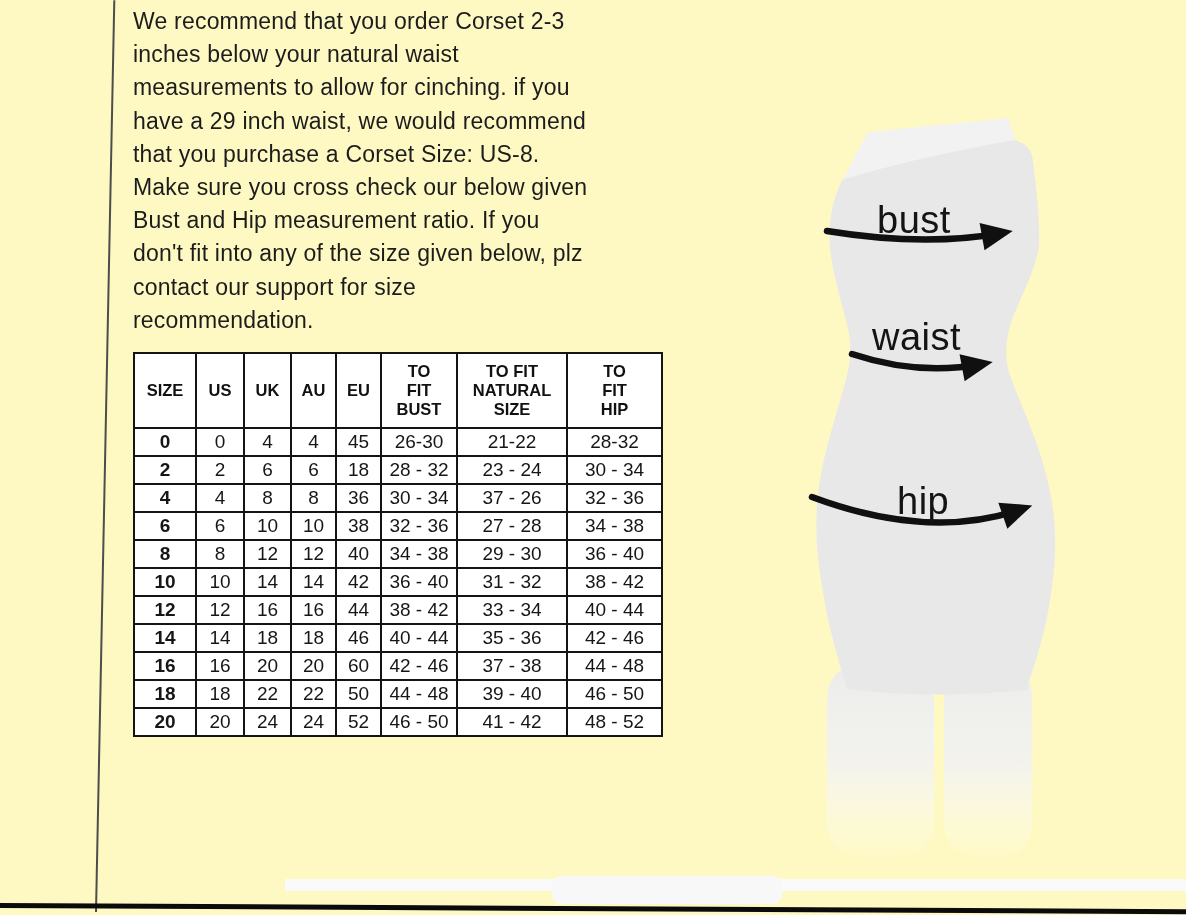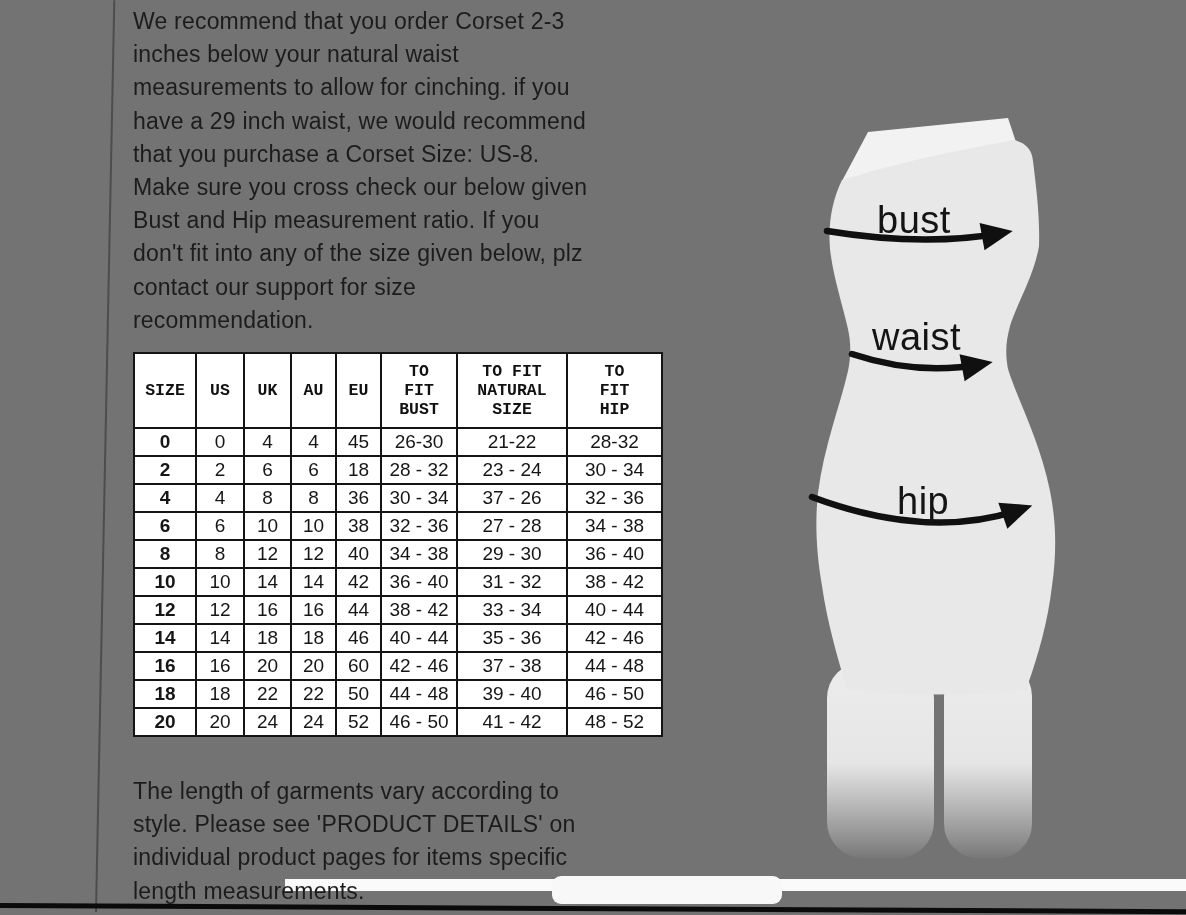--- a/index.html
+++ b/index.html
@@ -1,21 +1,21 @@
 <!DOCTYPE html>
 <html><head>
 <meta charset="utf-8">
 <style>
   html, body { margin: 0; padding: 0; background: #ffffff; }
   body {
     width: 1186px; height: 915px; overflow: hidden;
     font-family: "Liberation Sans", "DejaVu Sans", sans-serif;
     color: #1b1b1b;
   }
-  .page { position: relative; width: 1186px; height: 915px; background: #737373; }
+  .page { position: relative; width: 1186px; height: 915px; background: #fef9c3; }
 
   
   .left-line {
     position: absolute; left: 95px; top: 0; width: 1.6px; height: 912px;
     background: #4d4d4d; transform-origin: 0 100%; transform: rotate(1.15deg);
   }
   
   .bottom-line {
     position: absolute; left: 0; top: 903px; width: 1190px; height: 4.5px;
     background: #0b0b0b; transform-origin: 0 0; transform: rotate(0.3deg);
@@ -36,21 +36,21 @@
     position: absolute; left: 133px; top: 352px;
     border-collapse: collapse; table-layout: fixed;
     background: #ffffff;
   }
   table.size-chart, table.size-chart th, table.size-chart td {
     border: 2.6px solid #141414;
   }
   table.size-chart th {
     font-size: 16.5px; font-weight: bold; line-height: 19px;
     white-space: pre-line; text-align: center; vertical-align: middle;
-    padding: 8px 2px; color: #111; font-family: Liberation Mono, monospace;
+    padding: 8px 2px; color: #111;
   }
   table.size-chart td {
     font-size: 19px; text-align: center; vertical-align: middle;
     height: 26px; padding: 0 2px; color: #161616;
   }
   table.size-chart td.size-cell { font-weight: bold; }
 
   .figure-wrap { position: absolute; left: 770px; top: 105px; width: 320px; height: 775px; }
   .figure-wrap svg { display: block; }
   .fig-label {
@@ -261,19 +261,15 @@
       <text class="fig-label" x="877" y="233">bust</text>
 
       <path d="M 852 354 Q 918 376 982 364" fill="none" stroke="#101010" stroke-width="6.5" stroke-linecap="round" marker-end="url(#arrowhead)"></path>
       <text class="fig-label" x="872" y="350">waist</text>
 
       <path d="M 812 497 Q 930 541 1022 509" fill="none" stroke="#101010" stroke-width="6.5" stroke-linecap="round" marker-end="url(#arrowhead)"></path>
       <text class="fig-label" x="897" y="514">hip</text>
     </svg>
   </div>
 
-  <div class="outro">The length of garments vary according to
-style. Please see 'PRODUCT DETAILS'  on
-individual product pages for items specific
-length measurements.</div>
 
   <div class="bottom-line"></div>
 </div>
 
 </body></html>

